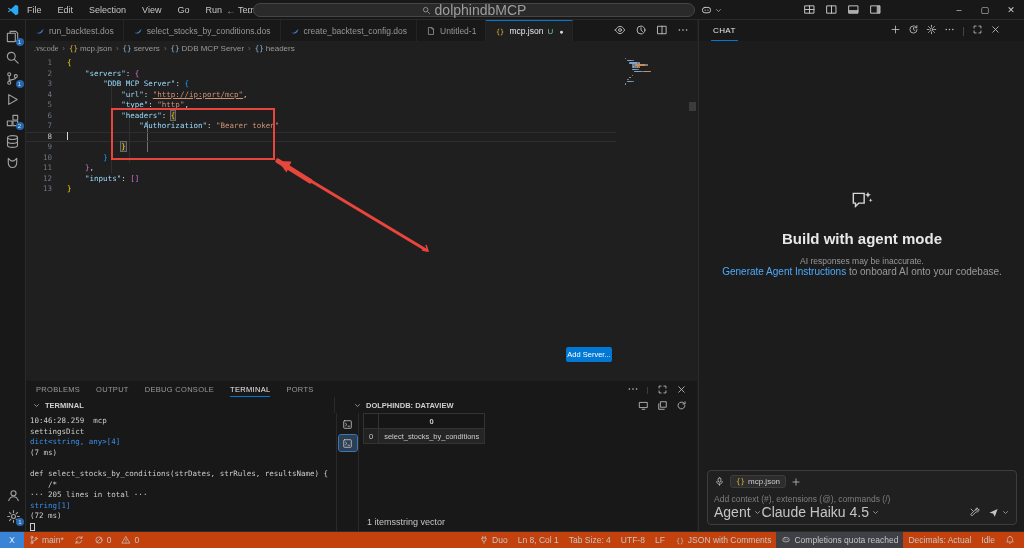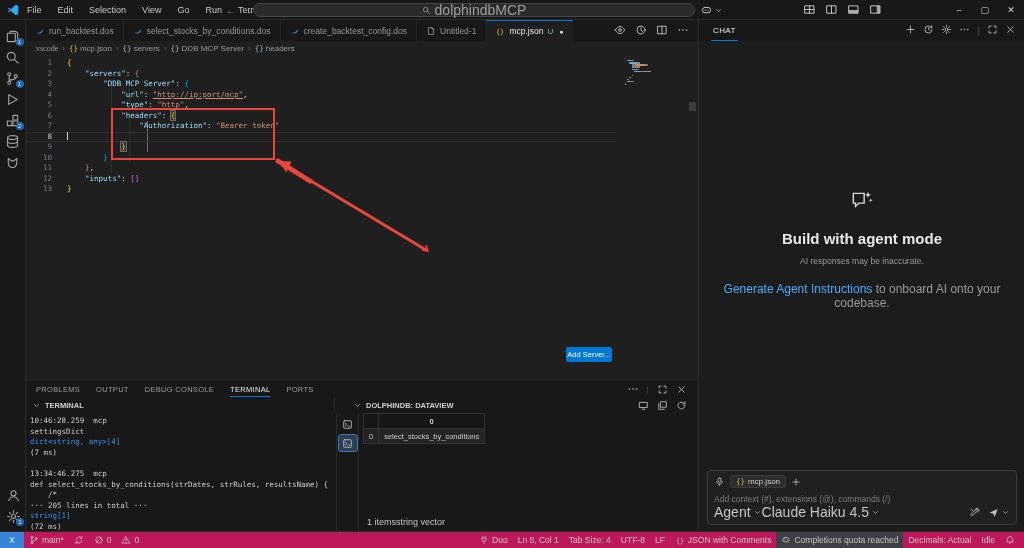--- a/index.html
+++ b/index.html
@@ -86,40 +86,40 @@
 #dataview{position:absolute;left:332px;top:0;width:339px;height:118px;border-left:1px solid #2a2a2a}
 #dv-table{position:absolute;left:4px;top:0;font-size:7.5px;border-collapse:collapse}
 #dv-table td,#dv-table th{border:1px solid #333;height:15px;padding:0 5px;font-weight:normal;color:#ccc}
 #dv-table th{background:#161616;text-align:center;font-weight:bold}
 #dv-table td.idx{background:#222;text-align:center;width:14px}
 #dv-table td.val{background:#252526;min-width:96px}
 #dv-footer{position:absolute;left:8px;bottom:4px;font-size:9px;color:#c5c5c5}
 
 
 #chat{position:absolute;left:698px;top:20px;width:326px;height:511px;background:#1c1c1c;border-left:1px solid #2b2b2b}
-#chat-header{height:21px;display:flex;align-items:center;padding:0 8px 0 12px;background:#181818;font-size:8px;letter-spacing:.4px}
+#chat-header{height:21px;display:flex;align-items:center;padding:0 23px 0 12px;background:#181818;font-size:8px;letter-spacing:.4px}
 #chat-tab{height:21px;display:flex;align-items:center;color:#e7e7e7;box-shadow:inset 0 -1px 0 #0078d4;padding:0 2px}
 #chat-header-icons{margin-left:auto;display:flex;align-items:center;gap:7px;color:#c5c5c5}
 .chdiv{color:#555;font-size:9px}
 #chat-center{position:absolute;left:0;top:168px;width:326px;text-align:center}
 #chat-title{font-size:15px;font-weight:600;color:#e8e8e8;margin-top:12px}
 #chat-sub{font-size:8.5px;color:#9a9a9a;margin-top:9px}
-#chat-linkrow{font-size:12px;color:#9a9a9a;margin-top:16px}
+#chat-linkrow{font-size:10px;color:#9a9a9a;margin-top:0}
 #chat-link{color:#4daafc}
 #chat-input{position:absolute;left:8px;top:450px;width:310px;height:55px;background:#202020;border:1px solid #3d3d3d;border-radius:4px;padding:4px 6px}
 #chip-row{display:flex;align-items:center;gap:5px}
 #ctx-chip{display:flex;align-items:center;gap:3px;background:#2d2d2d;border:1px solid #3c3c3c;border-radius:3px;padding:1px 5px;font-size:8px;color:#ccc}
 .chipbrace{color:#d9b43c;font-family:"DejaVu Sans Mono",monospace;font-size:7.5px}
 #chat-placeholder{margin-top:6px;font-size:8.5px;color:#7e7e7e}
 #chat-controls{position:absolute;left:6px;right:6px;bottom:4px;display:flex;font-size:14px;color:#c5c5c5}
 .ctrl{display:flex;align-items:center;gap:2px}
 #chat-controls .right{margin-left:auto;display:flex;align-items:center;gap:8px}
 
 
-#statusbar{position:absolute;left:0;top:531px;width:1024px;height:17px;background:#be185d;border-top:1px solid #2b2b2b;display:flex;font-size:8.5px;color:#c5c5c5}
+#statusbar{position:absolute;left:0;top:531px;width:1024px;height:17px;background:#c2410c;border-top:1px solid #2b2b2b;display:flex;font-size:8.5px;color:#c5c5c5}
 .sb-item{display:flex;align-items:center;gap:3px;padding:0 5px;height:17px;white-space:nowrap}
 .sb-item.remote{background:#3a84d8;color:#fff;width:24px;justify-content:center;padding:0}
 .sb-item.hl{background:#3f3f46}
 #status-right{margin-left:auto;display:flex;align-items:center;padding-right:4px}
 </style>
 </head>
 <body>
 
 <div class="screen">
 
@@ -521,21 +521,20 @@
       </div>
     </div>
   </div>
   <div id="panelbody">
     <div id="termlines">
         <div class="tl">10:46:28.259  mcp</div>
         <div class="tl">settingsDict</div>
         <div class="tl blue">dict&lt;string, any&gt;[4]</div>
         <div class="tl">(7 ms)</div>
         <div class="tl"> </div>
-        <div class="tl">13:34:46.275  mcp</div>
         <div class="tl">def select_stocks_by_conditions(strDates, strRules, resultsName) {</div>
         <div class="tl">    /*</div>
         <div class="tl">··· 205 lines in total ···</div>
         <div class="tl blue">string[1]</div>
         <div class="tl">(72 ms)</div>
         <div class="tl"><span class="tcursor"></span></div>
       </div>
     <div id="termtabstrip">
       <div class="termtab">
           <span class="ic">

